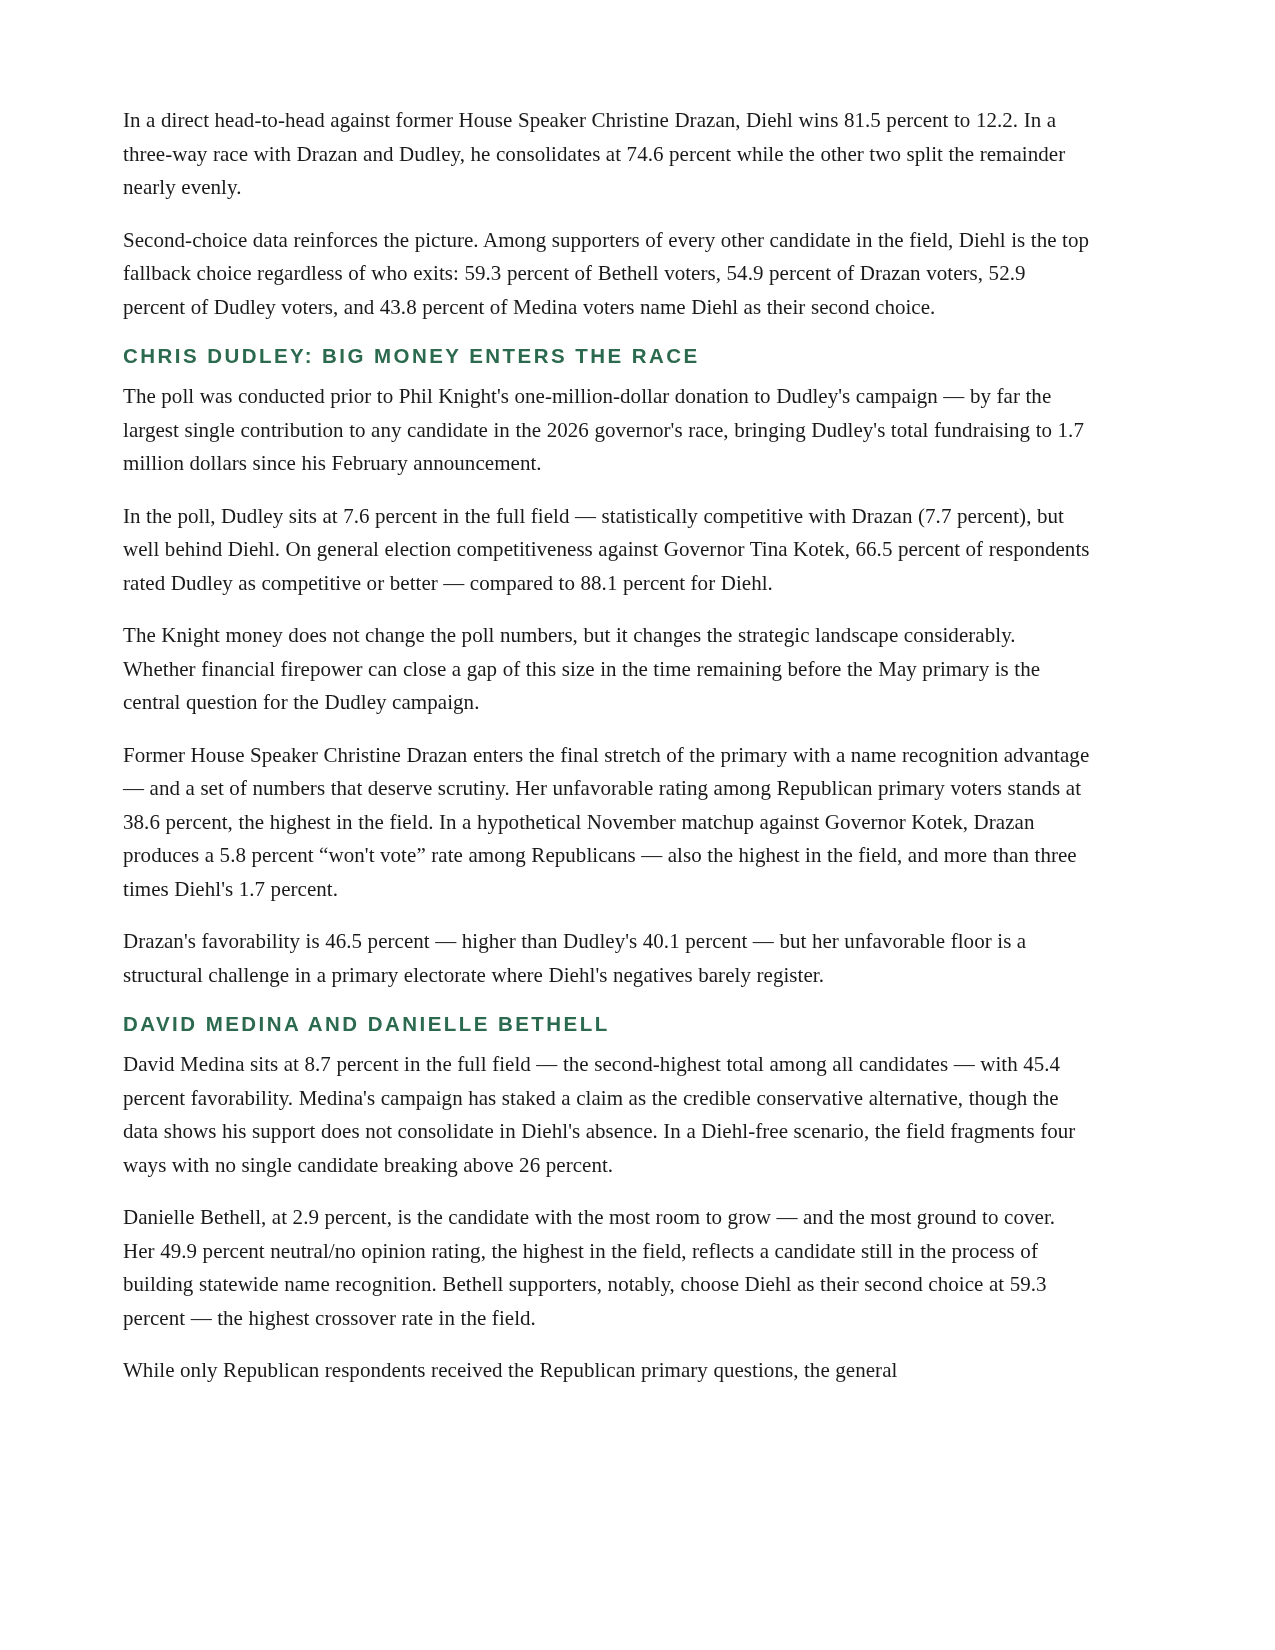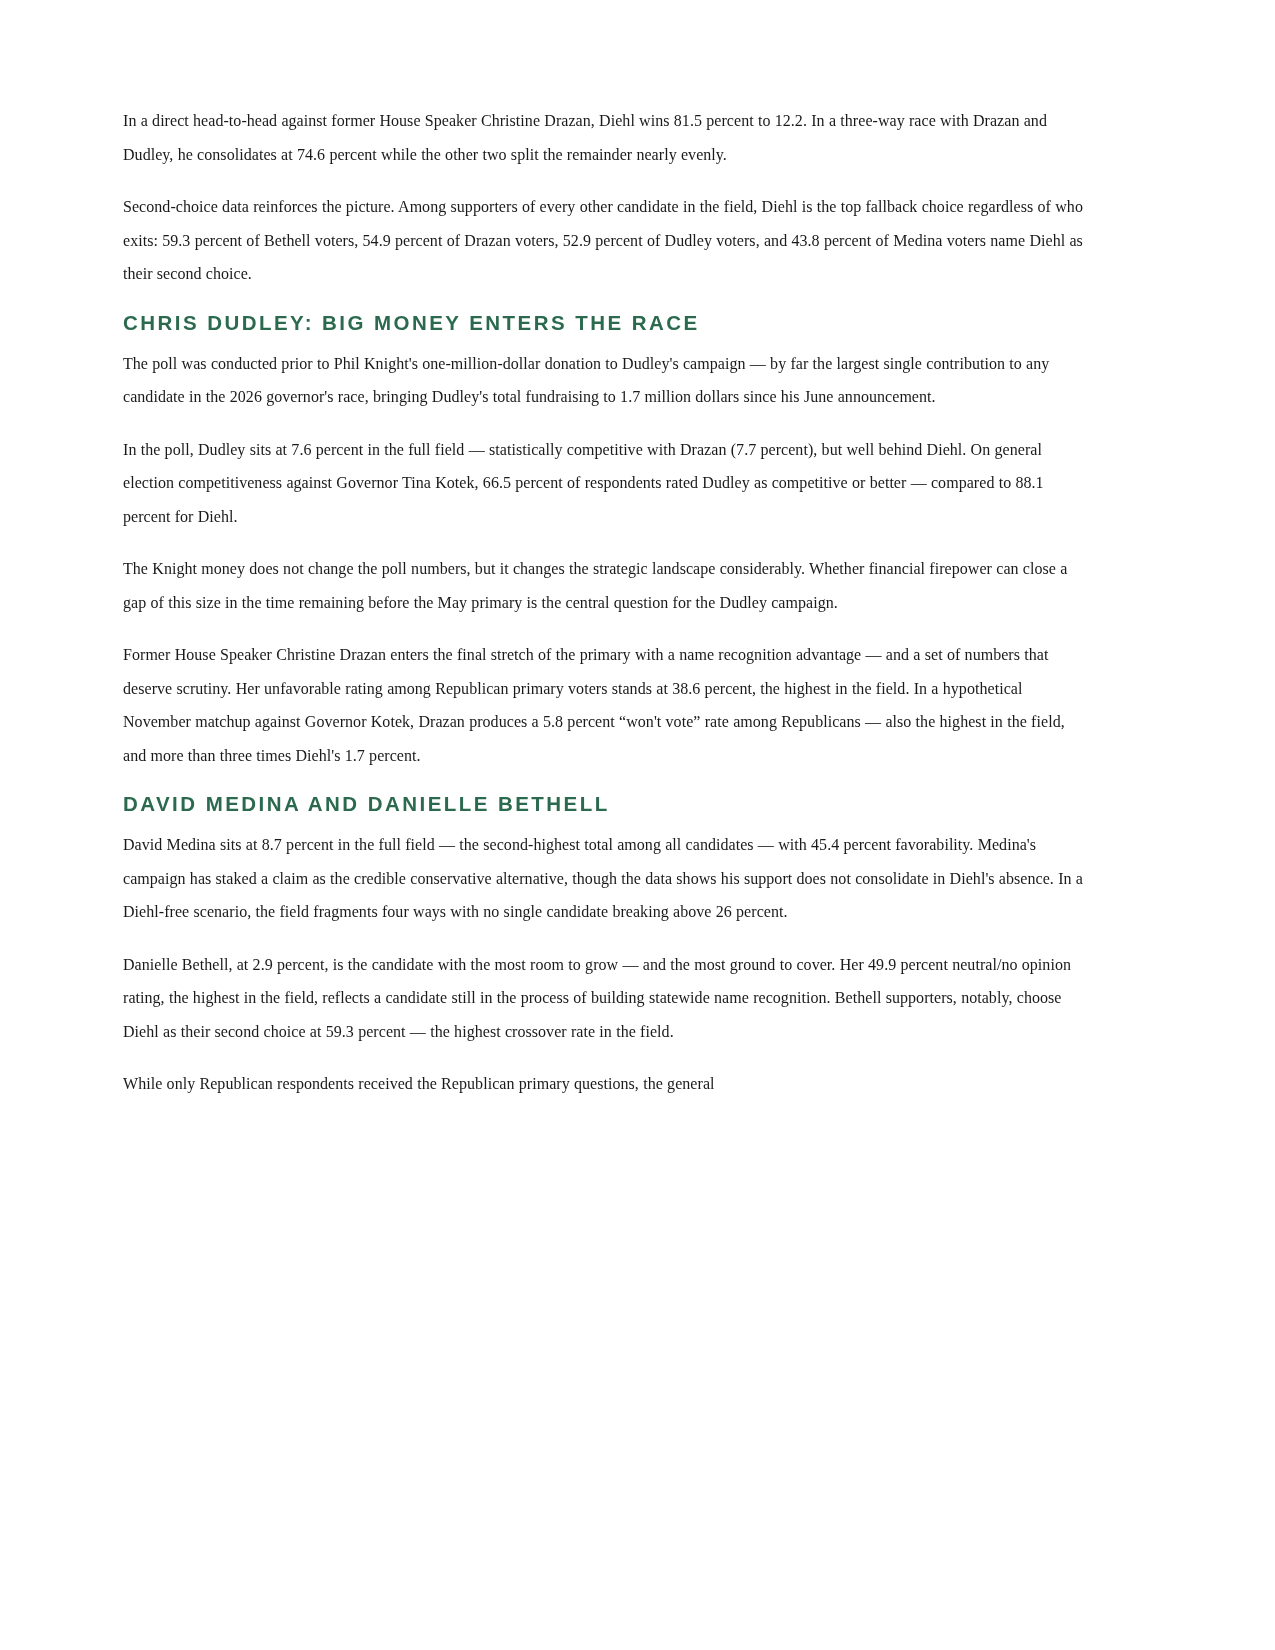--- a/index.html
+++ b/index.html
@@ -22,21 +22,21 @@
     overflow: hidden;
   }
   #content {
     position: absolute;
     left: 123px;
     top: 104px;
     width: 967px;
   }
   p.body-text {
     font-family: "Liberation Serif", "DejaVu Serif", serif;
-    font-size: 16px;
+    font-size: 21px;
     line-height: 33.5px;
     color: #1a1a1a;
     margin: 0 0 19px 0;
     text-align: left;
     letter-spacing: 0.05px;
     word-spacing: 0.2px;
   }
   h2.section-heading {
     font-family: "Liberation Sans", "DejaVu Sans", sans-serif;
     font-size: 20.5px;
@@ -58,22 +58,23 @@
   }
 </style>
 </head>
 <body>
 
 <div id="page">
   <div id="content">
       <p class="body-text">In a direct head-to-head against former House Speaker Christine Drazan, Diehl wins 81.5 percent to 12.2. In a three-way race with Drazan and Dudley, he consolidates at 74.6 percent while the other two split the remainder nearly evenly.</p>
       <p class="body-text">Second-choice data reinforces the picture. Among supporters of every other candidate in the field, Diehl is the top fallback choice regardless of who exits: 59.3 percent of Bethell voters, 54.9 percent of Drazan voters, 52.9 percent of Dudley voters, and 43.8 percent of Medina voters name Diehl as their second choice.</p>
       <h2 class="section-heading gap-before-heading">CHRIS DUDLEY: BIG MONEY ENTERS THE RACE</h2>
-      <p class="body-text">The poll was conducted prior to Phil Knight's one-million-dollar donation to Dudley's campaign — by far the largest single contribution to any candidate in the 2026 governor's race, bringing Dudley's total fundraising to 1.7 million dollars since his June announcement.</p>
+      <p class="body-text">The poll was conducted prior to Phil Knight's one-million-dollar donation to Dudley's campaign — by far the largest single contribution to any candidate in the 2026 governor's race, bringing Dudley's total fundraising to 1.7 million dollars since his February announcement.</p>
       <p class="body-text">In the poll, Dudley sits at 7.6 percent in the full field — statistically competitive with Drazan (7.7 percent), but well behind Diehl. On general election competitiveness against Governor Tina Kotek, 66.5 percent of respondents rated Dudley as competitive or better — compared to 88.1 percent for Diehl.</p>
       <p class="body-text">The Knight money does not change the poll numbers, but it changes the strategic landscape considerably. Whether financial firepower can close a gap of this size in the time remaining before the May primary is the central question for the Dudley campaign.</p>
       <p class="body-text">Former House Speaker Christine Drazan enters the final stretch of the primary with a name recognition advantage — and a set of numbers that deserve scrutiny. Her unfavorable rating among Republican primary voters stands at 38.6 percent, the highest in the field. In a hypothetical November matchup against Governor Kotek, Drazan produces a 5.8 percent “won't vote” rate among Republicans — also the highest in the field, and more than three times Diehl's 1.7 percent.</p>
+      <p class="body-text">Drazan's favorability is 46.5 percent — higher than Dudley's 40.1 percent — but her unfavorable floor is a structural challenge in a primary electorate where Diehl's negatives barely register.</p>
       <h2 class="section-heading gap-before-heading-lg">DAVID MEDINA AND DANIELLE BETHELL</h2>
       <p class="body-text">David Medina sits at 8.7 percent in the full field — the second-highest total among all candidates — with 45.4 percent favorability. Medina's campaign has staked a claim as the credible conservative alternative, though the data shows his support does not consolidate in Diehl's absence. In a Diehl-free scenario, the field fragments four ways with no single candidate breaking above 26 percent.</p>
       <p class="body-text">Danielle Bethell, at 2.9 percent, is the candidate with the most room to grow — and the most ground to cover. Her 49.9 percent neutral/no opinion rating, the highest in the field, reflects a candidate still in the process of building statewide name recognition. Bethell supporters, notably, choose Diehl as their second choice at 59.3 percent — the highest crossover rate in the field.</p>
       <p class="body-text">While only Republican respondents  received the Republican primary questions, the  general</p>
     </div>
 </div>
 
 </body></html>

